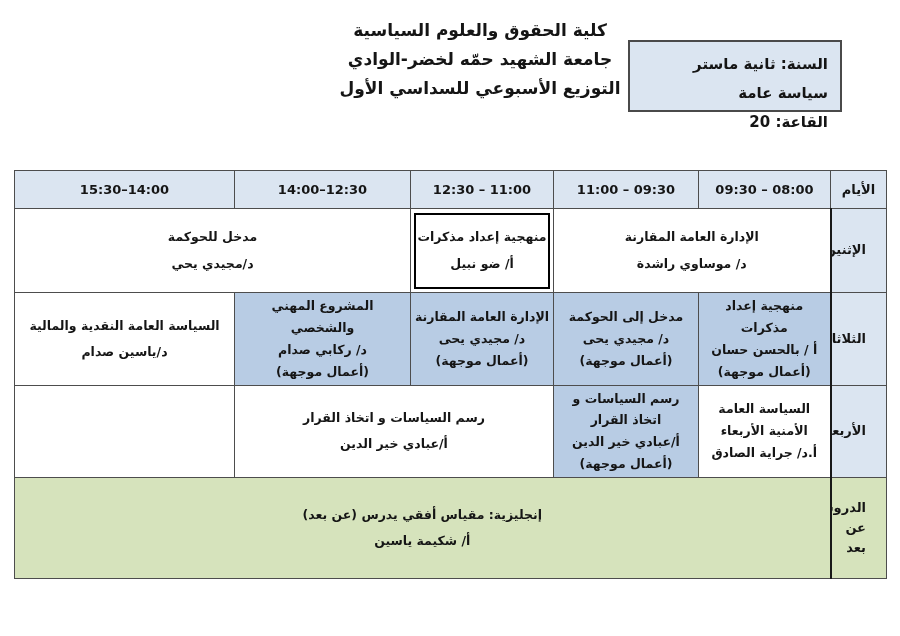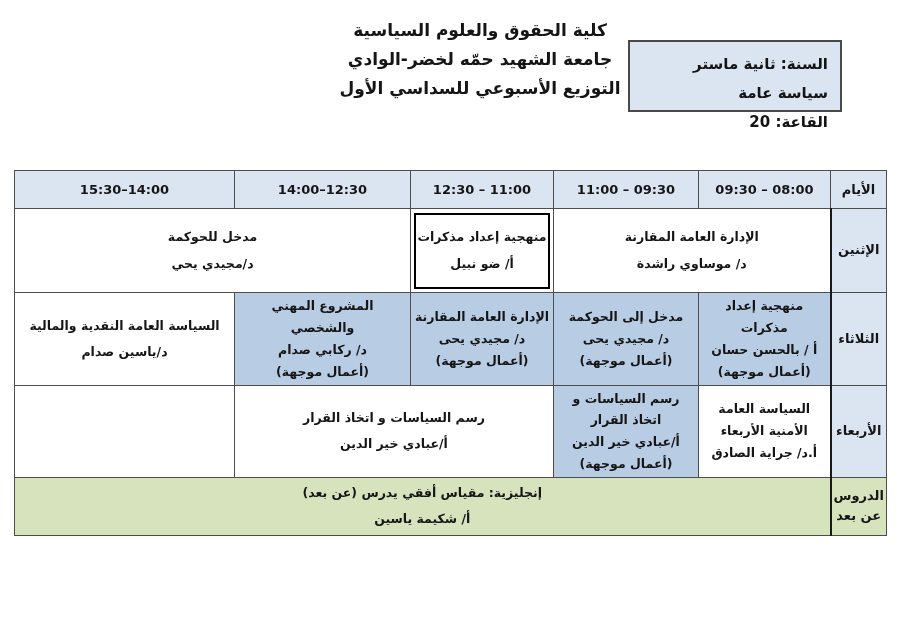--- a/index.html
+++ b/index.html
@@ -43,21 +43,21 @@
   .tt th, .tt td {
     border:1px solid #4d4d4d;
     text-align:center; vertical-align:middle;
     font-weight:bold;
     overflow:hidden;
   }
   .tt .head th { background:var(--header-bg,#dbe5f1); font-size:13px; }
   .tt th.day-cell {
     background:var(--header-bg,#dbe5f1);
     border-left:2px solid #181818;
-    font-size:13px; line-height:1.55; padding:2px;
+    font-size:13px; line-height:1.55; padding:20px;
   }
   .tt td { font-size:12.5px; line-height:1.75; padding:2px 3px; }
   .tt td .cell-line { white-space:pre-wrap; }
   .tt td.roomy { line-height:2.1; }
   .blue  { background:var(--session-bg,#b8cce4); }
   .green { background:var(--remote-bg,#d6e3bc); }
   .tt th.green { background:var(--remote-bg,#d6e3bc); }
   .boxed { border:2.5px solid #000000; }
   .inset { padding:0; vertical-align:top; }
   .inset-box {

